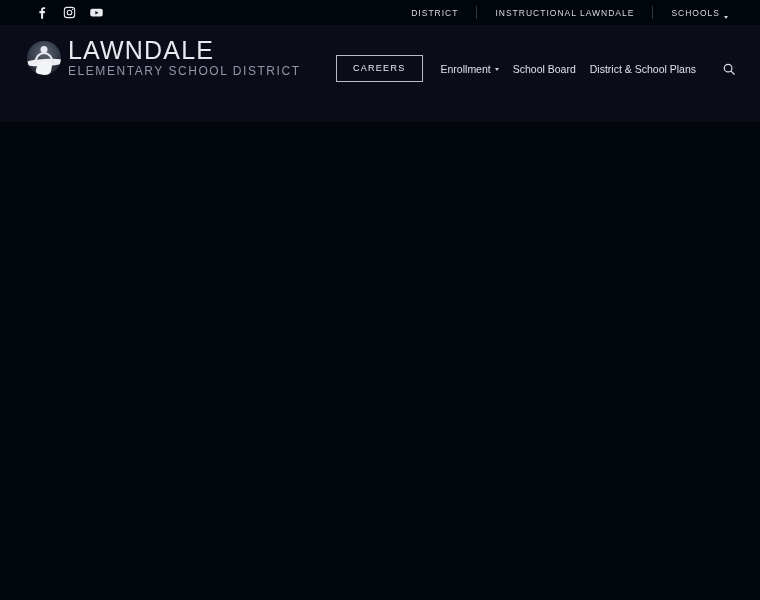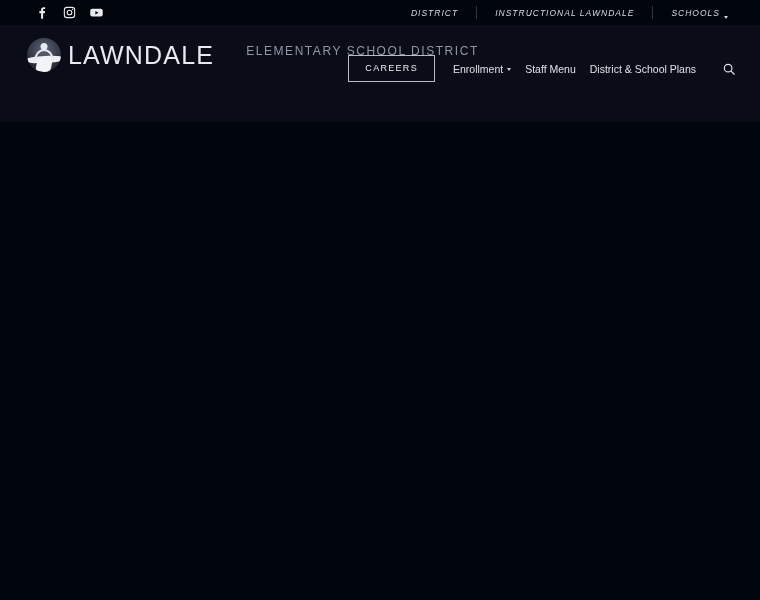--- a/index.html
+++ b/index.html
@@ -61,21 +61,20 @@
   .utility-item {
     font-size: 8.5px;
     letter-spacing: 1.0px;
     color: #d9dbe2;
     padding: 0 18px;
     white-space: nowrap;
     cursor: pointer;
     display: flex;
     align-items: flex-end;
     gap: 4px;
-    font-style: italic;
   }
   .utility-sep {
     width: 1px;
     height: 13px;
     background: #30333d;
   }
   .caret-sm {
     display: inline-block;
     width: 0;
     height: 0;
@@ -148,21 +147,21 @@
   .brand-mark .body-shape {
     position: absolute;
     left: 50%;
     bottom: 0;
     transform: translateX(-50%) rotate(10deg);
     width: 15px;
     height: 14px;
     background: #f2f4f7;
     border-radius: 60% 10% 40% 20%;
   }
-  .brand-text { display: flex; flex-direction: row; gap: 32px; }
+  .brand-text { display: flex; flex-direction: column; }
   .brand-name {
     font-size: 25px;
     letter-spacing: 1.2px;
     color: #e8eaef;
     line-height: 1;
     font-weight: 300;
   }
   .brand-sub {
     font-size: 12px;
     letter-spacing: 1.55px;
@@ -307,21 +306,21 @@
 
     <div class="header-actions">
       <button class="careers-btn">CAREERS</button>
 
       <div class="header-link">
         <span>Enrollment</span>
         <span class="caret-sm"></span>
       </div>
 
       <div class="header-link">
-        <span>Staff Menu</span>
+        <span>School Board</span>
       </div>
 
       <div class="header-link">
         <span>District &amp; School Plans</span>
       </div>
 
       <div class="search-btn">
         <svg width="14" height="14" viewBox="0 0 24 24" fill="none" stroke="currentColor" stroke-width="2" stroke-linecap="round" aria-hidden="true">
           <circle cx="10.5" cy="10.5" r="6.5"></circle>
           <line x1="15.5" y1="15.5" x2="21" y2="21"></line>

